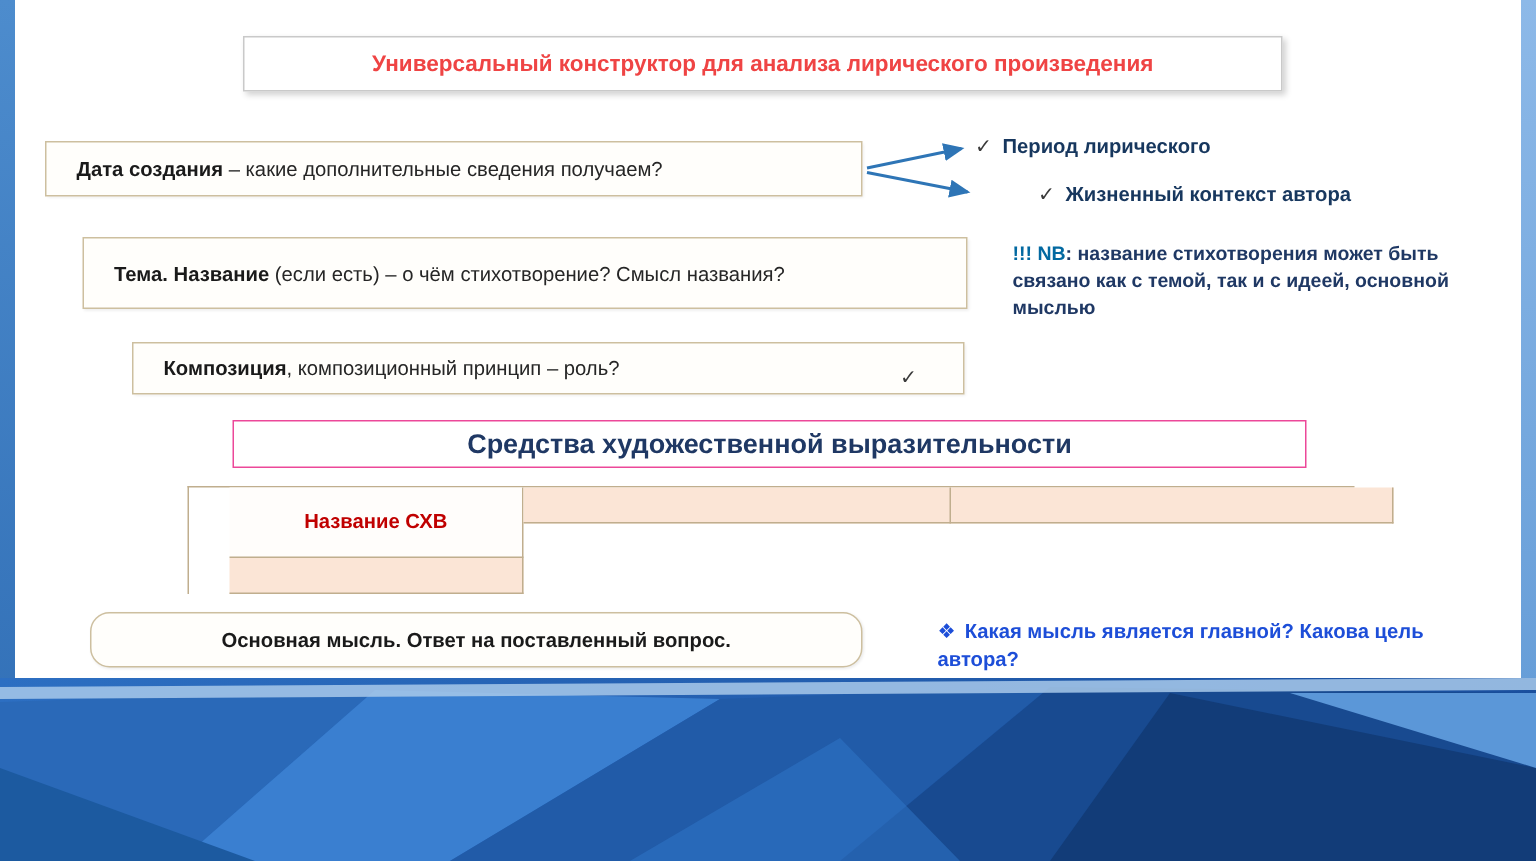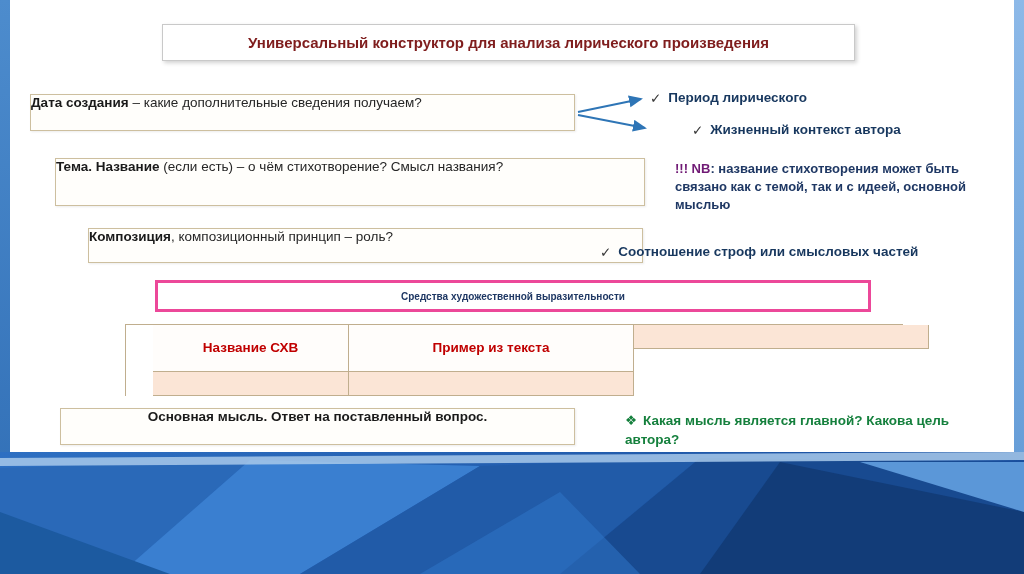--- a/index.html
+++ b/index.html
@@ -16,82 +16,82 @@
   .edge.left  { left:0;  background:linear-gradient(180deg,#4d8ccd,#2e6cb4); }
   .edge.right { right:0; background:linear-gradient(180deg,#8db9e8,#5d97d4); }
 
   
   .title-box {
     position:absolute; left:162px; top:24px; width:693px; height:37px;
     background:#fff; border:1px solid #c9c9c9;
     box-shadow:2px 2px 4px rgba(0,0,0,.18);
     display:flex; align-items:center; justify-content:center;
   }
-  .title-box span { font-size:15px; font-weight:bold; color:#7f1d1d; }
+  .title-box span { font-size:15px; font-weight:bold; color:#ef4444; }
 
   
   .qbox {
     position:absolute; background:#fffefb; border:1px solid #cdbf9f;
-    display:flex; padding:0 0;
+    display:flex; align-items:center; padding:0 20px;
     font-size:13.5px; color:#262626;
     box-shadow:1px 1px 2px rgba(0,0,0,.08);
   }
   .qbox b { color:#1a1a1a; }
   .box-date        { left:30px;  top:94px;  width:545px; height:37px; }
   .box-theme       { left:55px;  top:158px; width:590px; height:48px; }
   .box-composition { left:88px;  top:228px; width:555px; height:35px; }
-  .box-mainidea    { left:60px;  top:408px; width:515px; height:37px; justify-content:center; }
+  .box-mainidea    { left:60px;  top:408px; width:515px; height:37px; justify-content:center;border-radius:13px; }
   .box-mainidea b  { font-weight:bold; }
 
   
   .check-item {
     position:absolute; display:flex; align-items:flex-start; gap:7px;
     font-size:13.5px; font-weight:bold; color:#17375e; white-space:nowrap;
   }
   .check-item .check { color:#3a3a3a; font-weight:bold; }
   .item-period  { left:650px; top:90px;  }
   .item-context { left:692px; top:122px; }
   .item-stanza  { left:600px; top:244px; }
 
   
   .arrows { position:absolute; left:575px; top:90px; }
 
   
   .nb-note {
     position:absolute; left:675px; top:160px; width:330px;
     font-size:13px; font-weight:bold; color:#1f3864; line-height:1.4;
   }
-  .nb-note .nb-prefix { color:#701a75; }
+  .nb-note .nb-prefix { color:#0369a1; }
 
   
   .means-header {
     position:absolute; left:155px; top:280px; width:716px; height:32px;
-    background:#fff; border:3px solid #ec4899;
+    background:#fff; border:1px solid #ec4899;
     display:flex; align-items:center; justify-content:center;
-    font-size:10px; font-weight:bold; color:#1f3864;
+    font-size:18px; font-weight:bold; color:#1f3864;
   }
   .means-table {
     position:absolute; left:125px; top:324px; width:778px;
     display:grid; grid-template-columns:196px 285px 295px;
     border-top:1px solid #c0ae8e; border-left:1px solid #c0ae8e;padding-left:27px;
   }
   .means-table .cell {
     border-right:1px solid #c0ae8e; border-bottom:1px solid #c0ae8e;
     display:flex; align-items:center; justify-content:center; text-align:center;
   }
   .means-table .head {
     height:47px; background:#fffdfb; color:#c00000;
     font-size:13.5px; font-weight:bold; padding:2px 14px; line-height:1.3;
   }
   .means-table .body { height:24px; background:#fbe5d6; }
 
   
   .idea-note {
     position:absolute; left:625px; top:412px; width:378px;
-    font-size:13.5px; font-weight:bold; color:#15803d; line-height:1.4;
+    font-size:13.5px; font-weight:bold; color:#1d4ed8; line-height:1.4;
   }
   .idea-note .diamond { margin-right:6px; }
 
   
   .footer { position:absolute; left:0; top:452px; width:1024px; height:122px; }
   .footer svg { display:block; }
 </style>
 </head>
 <body>
 
@@ -134,30 +134,28 @@
   <div class="nb-note">
     <span class="nb-prefix">!!! NB</span><span>: название стихотворения может быть связано как с темой, так и с идеей, основной мыслью</span>
   </div>
 
   <div class="qbox box-composition">
     <span><b>Композиция</b><span>, композиционный принцип – роль?</span></span>
   </div>
 
   <div class="check-item item-stanza">
     <span class="check">✓</span>
-    <span>Соотношение строф или смысловых частей</span>
   </div>
 
   <div class="means-header">
     <span>Средства художественной выразительности</span>
   </div>
 
   <div class="means-table">
     <div class="cell head">Название СХВ</div>
-    <div class="cell head">Пример из текста</div>
     <div class="cell body"></div>
     <div class="cell body"></div>
     <div class="cell body"></div>
   </div>
 
   <div class="qbox box-mainidea">
     <b>Основная мысль. Ответ на поставленный вопрос.</b>
   </div>
 
   <div class="idea-note">

